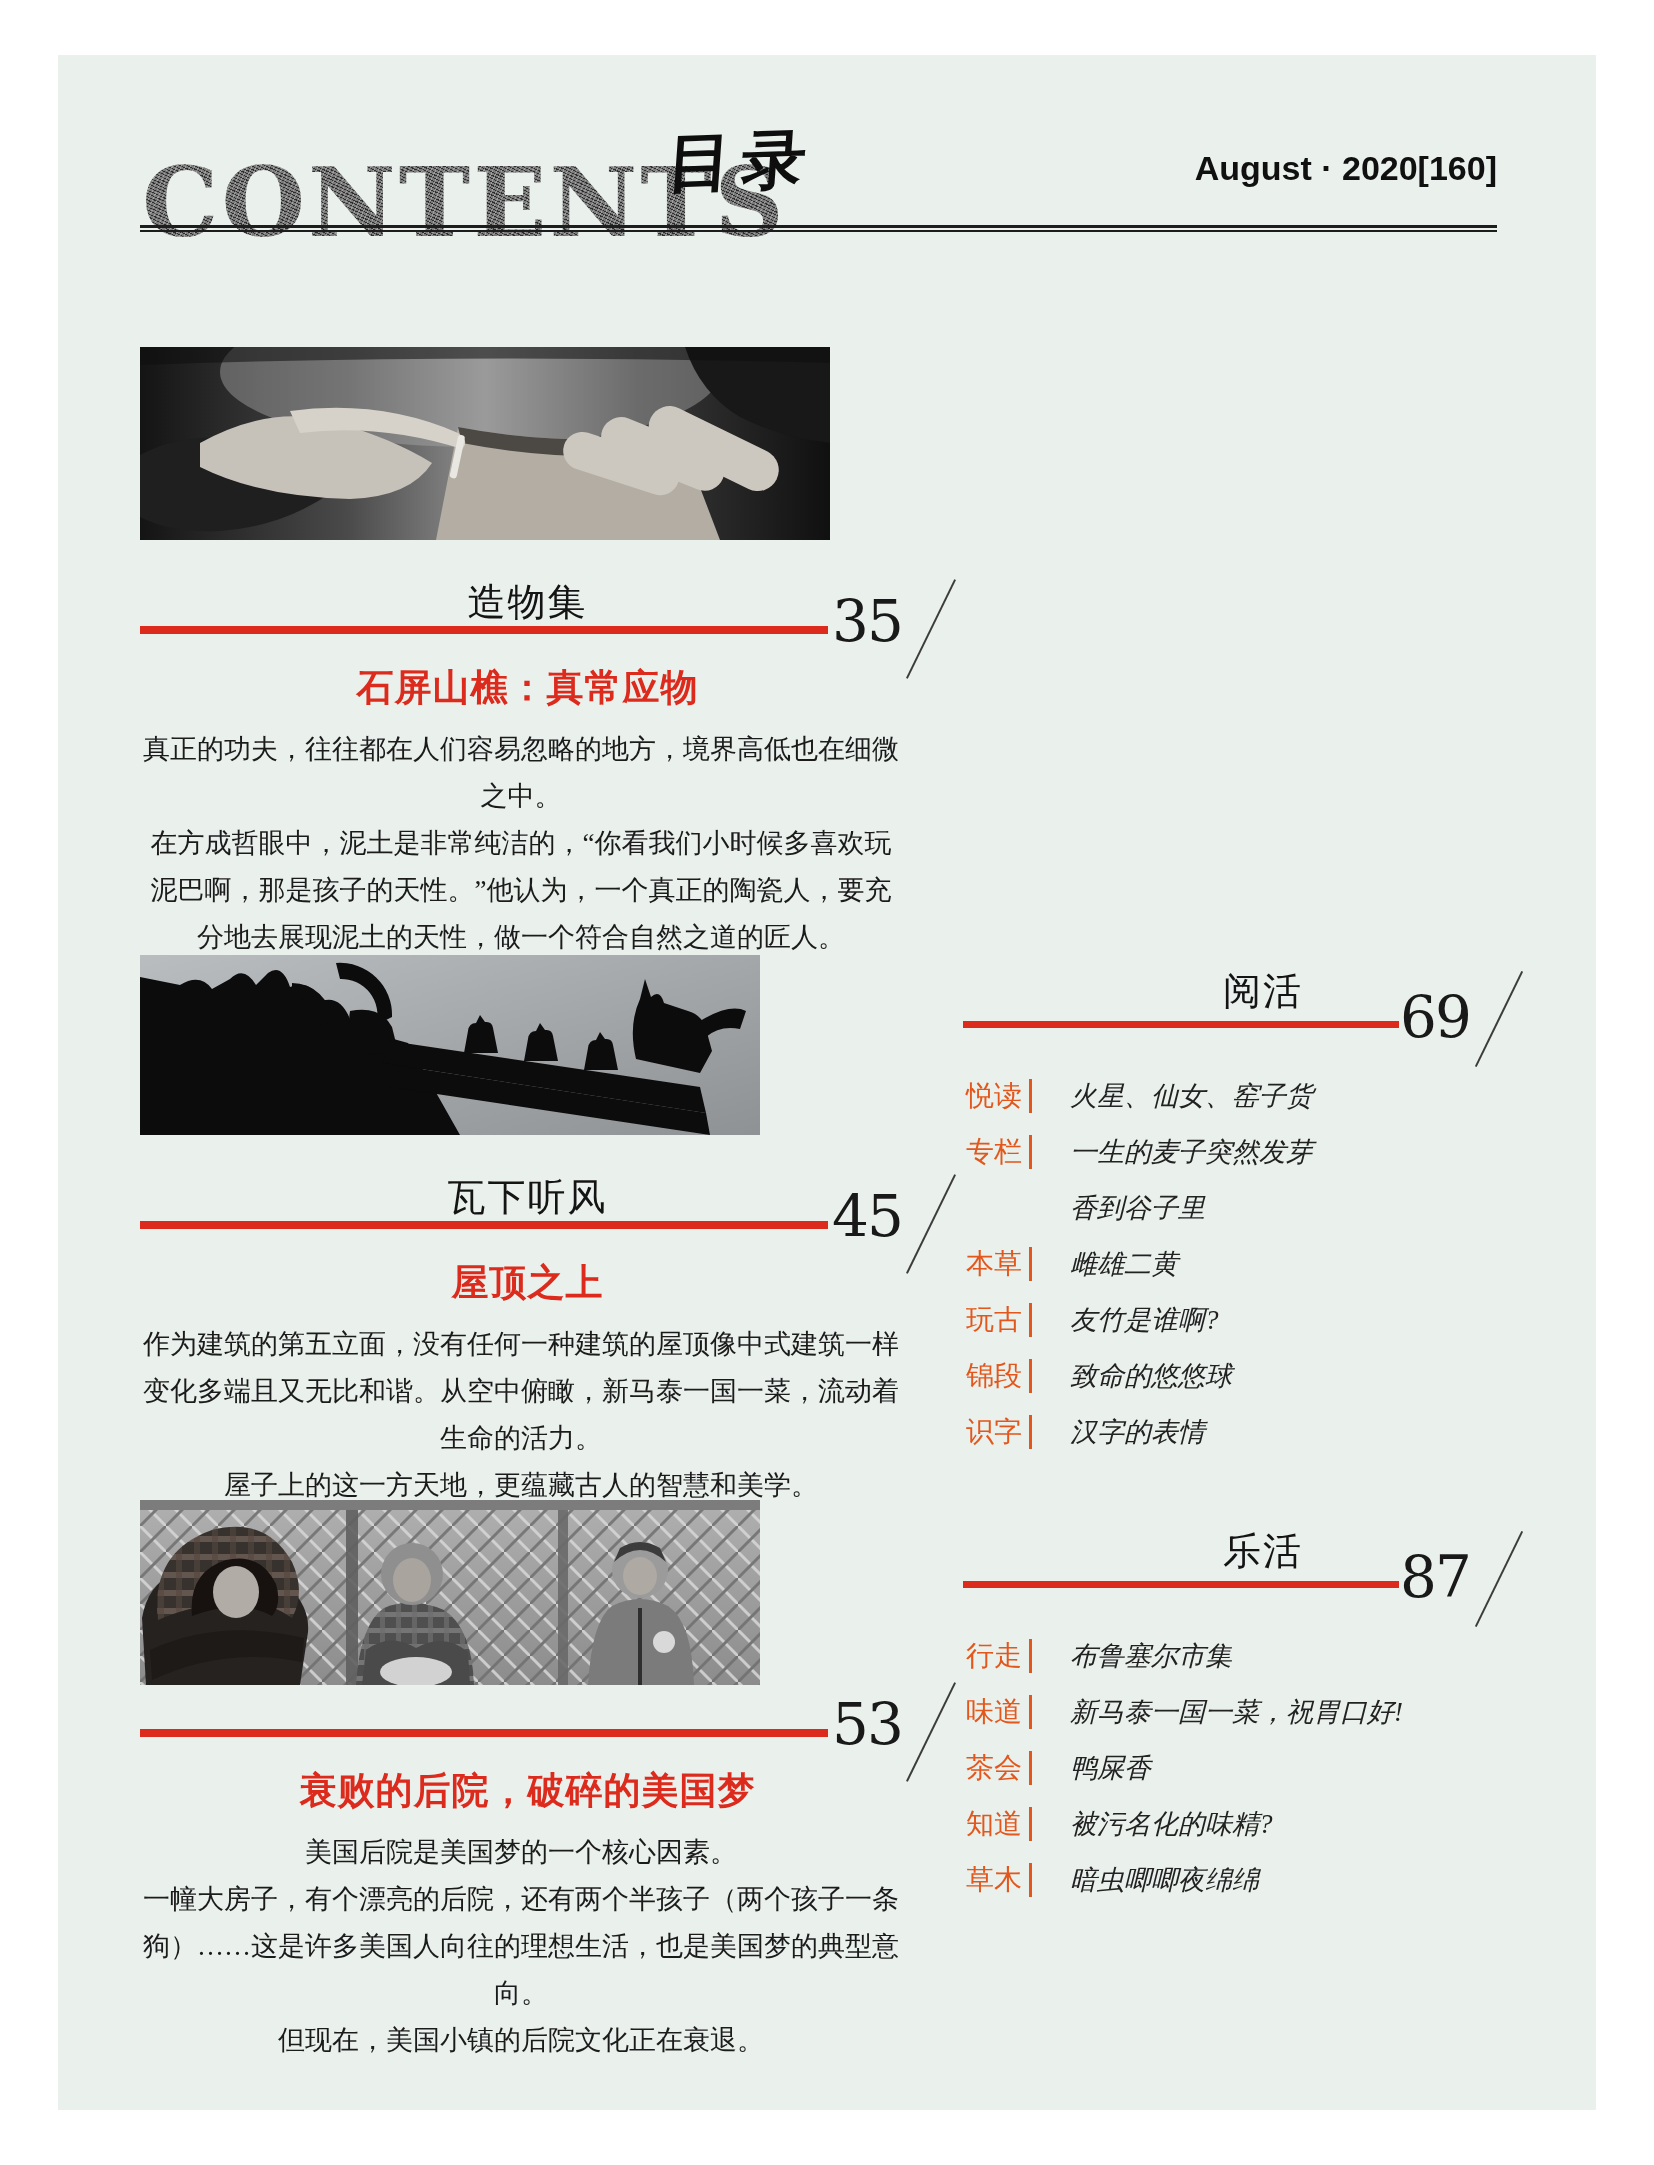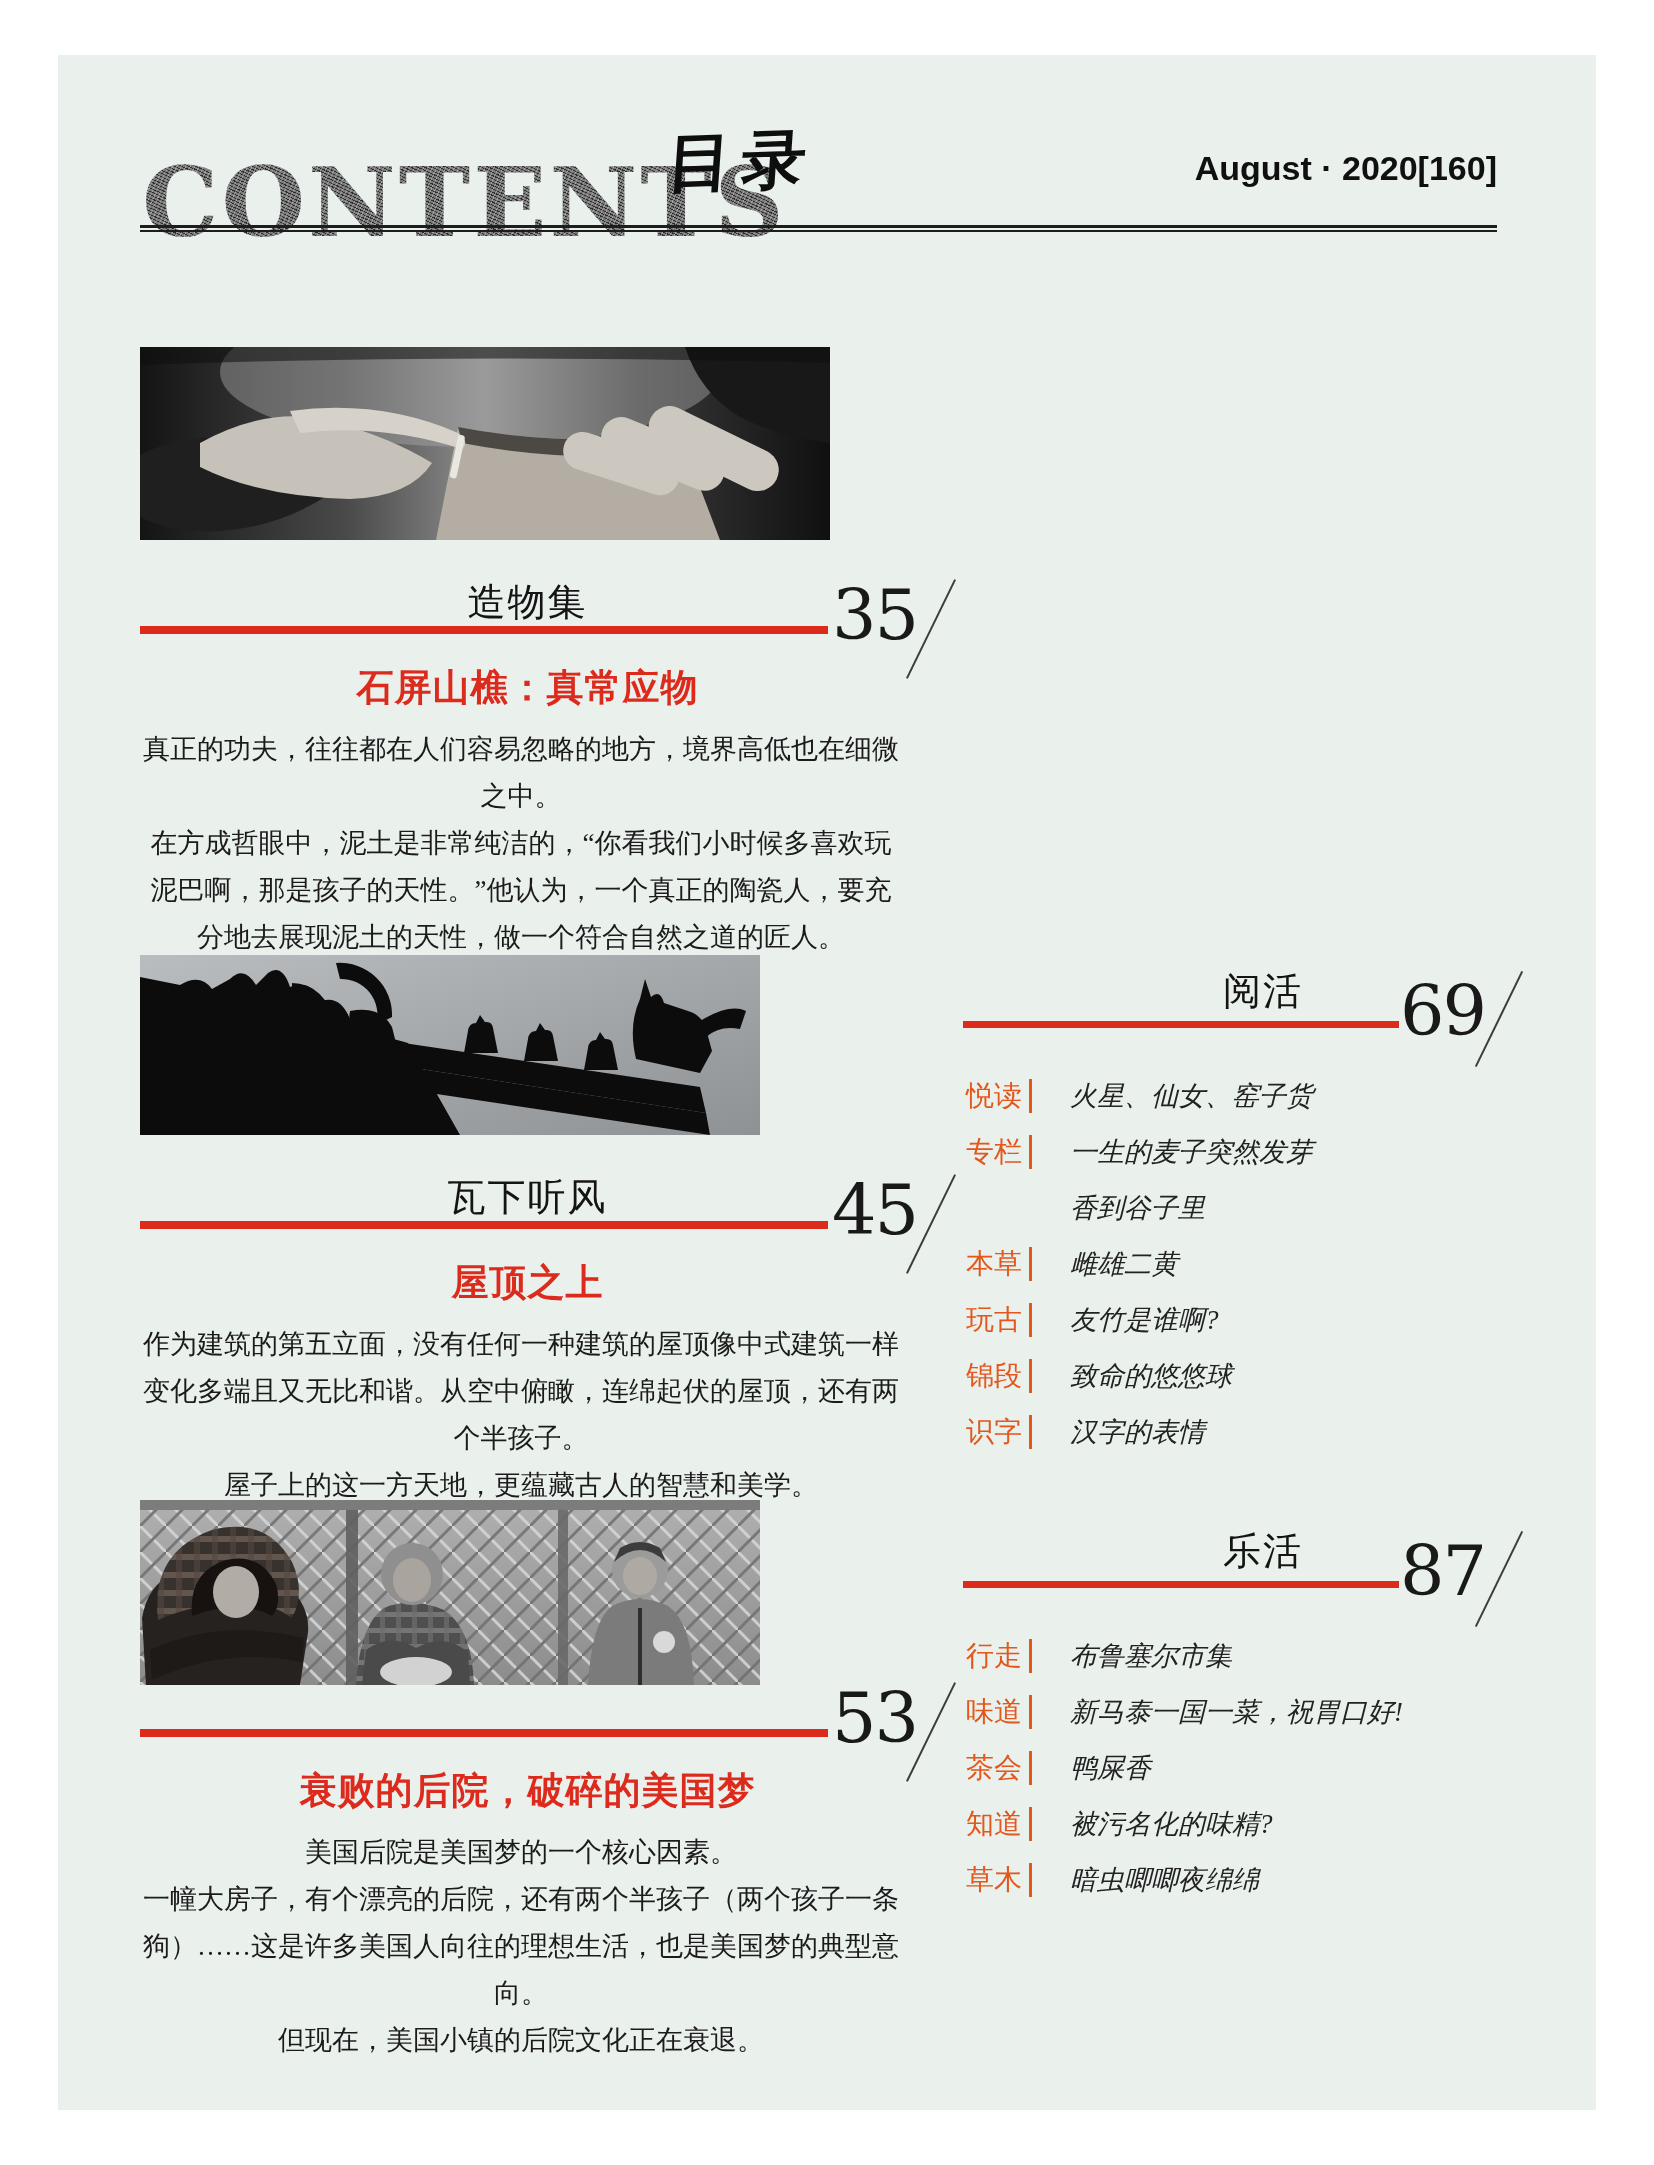--- a/index.html
+++ b/index.html
@@ -33,21 +33,21 @@
   
   .sec{position:absolute;left:82px;width:775px;}
   .sec1{top:292px;} .sec2{top:900px;} .sec3{top:1445px;}
   .photo{margin-bottom:44px;overflow:hidden;}
   .photo svg{display:block;width:100%;height:100%;}
   .p1{width:690px;height:193px;} .p2{width:620px;height:180px;} .p3{width:620px;height:185px;}
   .sec-label{font-weight:400;font-size:38px;line-height:36px;color:#141414;letter-spacing:2px;}
   .line-row{position:relative;margin-top:6px;height:8px;}
   .redbar{position:absolute;left:0;top:0;width:688px;height:8px;background:var(--red);}
   .pagenum{position:absolute;left:692px;bottom:-16px;
-    font-family:"DejaVu Serif",serif;font-weight:400;font-size:70px;line-height:1;
+    font-family:"DejaVu Serif",serif;font-weight:400;font-size:58px;line-height:1;
     letter-spacing:-2px;color:#191919;}
   .slash{position:absolute;left:790px;top:-52px;width:2px;height:110px;background:#3c3c3c;
     transform:rotate(26deg);}
   .sec-title{margin-top:32px;font-weight:700;font-size:37px;line-height:44px;
     color:var(--red);letter-spacing:1px;}
   .sec-body{margin-top:16px;width:762px;font-family:"Liberation Serif",serif;
     font-size:27px;line-height:47px;color:var(--ink);}
 
   
   .rcol{position:absolute;left:905px;width:600px;}
@@ -141,21 +141,21 @@
       </svg>
     </div>
     <div class="sec-label">瓦下听风</div>
     <div class="line-row">
       <div class="redbar"></div>
       <div class="pagenum">45</div>
       <div class="slash"></div>
     </div>
     <h2 class="sec-title">屋顶之上</h2>
     <div class="sec-body">
-      <p>作为建筑的第五立面，没有任何一种建筑的屋顶像中式建筑一样变化多端且又无比和谐。从空中俯瞰，连绵起伏的屋顶，还有两个半孩子。</p>
+      <p>作为建筑的第五立面，没有任何一种建筑的屋顶像中式建筑一样变化多端且又无比和谐。从空中俯瞰，新马泰一国一菜，流动着生命的活力。</p>
       <p>屋子上的这一方天地，更蕴藏古人的智慧和美学。</p>
     </div>
   </section>
 
   <section class="sec sec3">
     <div class="photo p3">
       <svg viewBox="0 0 620 185" preserveAspectRatio="none">
         <defs>
           <linearGradient id="p3g" x1="0" y1="0" x2="0" y2="1">
             <stop offset="0" stop-color="#b0b0b0"></stop>

